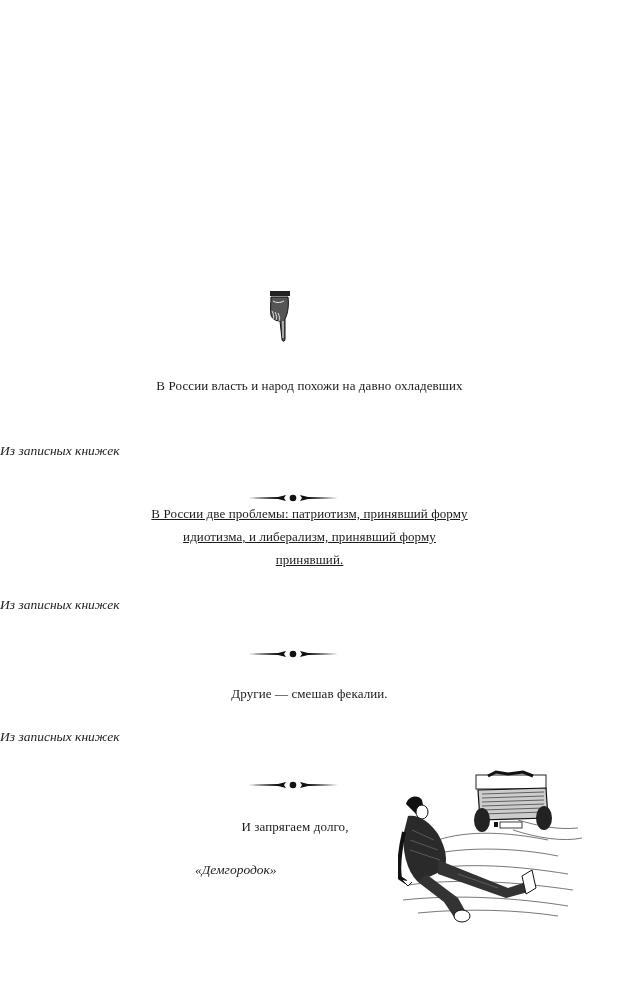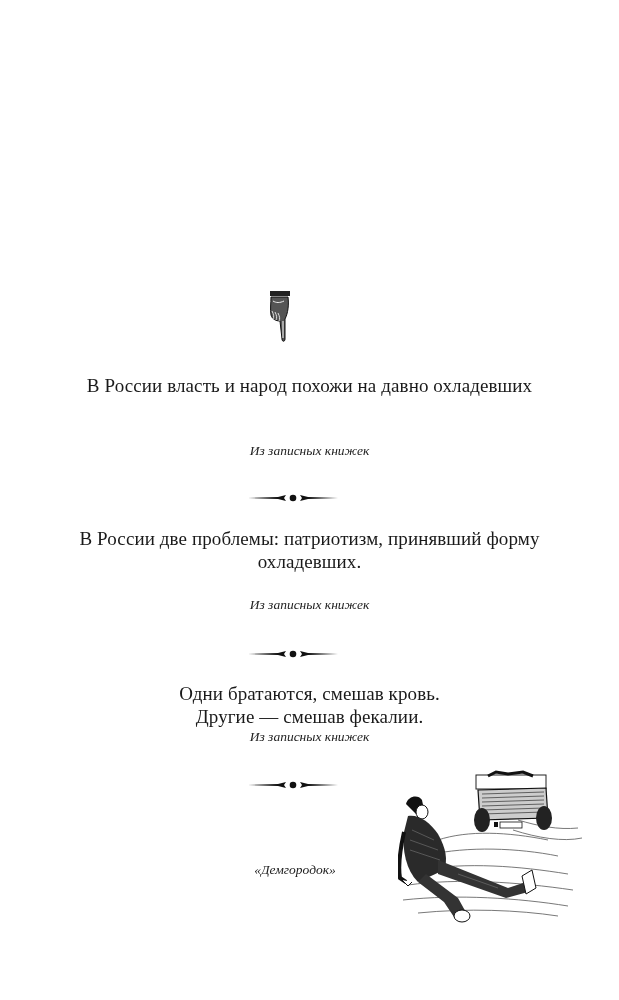--- a/index.html
+++ b/index.html
@@ -1,20 +1,20 @@
 <!DOCTYPE html>
 <html><head>
   <meta charset="utf-8">
   <style>
     html, body { margin: 0; padding: 0; background: #ffffff; }
     body { width: 619px; height: 1000px; position: relative; overflow: hidden;
            font-family: "Liberation Serif", "DejaVu Serif", serif; color: #1a1a1a; }
     .quote { position: absolute; left: 0; width: 619px; text-align: center;
-             font-size: 19px; line-height: 23px; letter-spacing: 0.1px; }
-    .src { position: absolute; left: 0; width: 619px; text-align: center;
+             font-size: 13px; line-height: 23px; letter-spacing: 0.1px; }
+    .src { position: absolute; left: 0; width: 619px; text-align: left;
            font-style: italic; font-size: 13.5px; line-height: 16px; color: #222; }
     .orn { position: absolute; left: 248px; width: 90px; height: 10px; }
     .hand { position: absolute; left: 268px; top: 291px; width: 26px; height: 52px; }
     .illus { position: absolute; left: 398px; top: 770px; width: 186px; height: 155px; }
     .q4 { left: 195px; width: 200px; }
     .src4 { left: 195px; width: 200px; }
   </style>
 </head>
 <body>
 
@@ -34,49 +34,50 @@
 <div class="src" style="top:443px;">Из записных книжек</div>
 
 <div class="orn" style="top:489px;">
   <svg width="90" height="10" viewBox="0 0 90 10">
     <path d="M0 5 L30 4 L38 2 L36 5 L38 8 L30 6 Z" fill="#111"></path>
     <circle cx="45" cy="5" r="3.3" fill="#111"></circle>
     <path d="M90 5 L60 4 L52 2 L54 5 L52 8 L60 6 Z" fill="#111"></path>
   </svg>
 </div>
 
-<div class="quote" style="top:527px;">
+<div class="quote" style="top:502px;text-decoration:underline;">
   <div>В России две проблемы: патриотизм, принявший форму</div>
-  <div>охладевших.</div>
+  <div>идиотизма, и либерализм, принявший форму</div>
+  <div>принявший.</div>
 </div>
 <div class="src" style="top:597px;">Из записных книжек</div>
 
 <div class="orn" style="top:645px;">
   <svg width="90" height="10" viewBox="0 0 90 10">
     <path d="M0 5 L30 4 L38 2 L36 5 L38 8 L30 6 Z" fill="#111"></path>
     <circle cx="45" cy="5" r="3.3" fill="#111"></circle>
     <path d="M90 5 L60 4 L52 2 L54 5 L52 8 L60 6 Z" fill="#111"></path>
   </svg>
 </div>
 
 <div class="quote" style="top:682px;">
-  <div>Одни братаются, смешав кровь.</div>
   <div>Другие — смешав фекалии.</div>
 </div>
 <div class="src" style="top:729px;">Из записных книжек</div>
 
 <div class="orn" style="top:776px;">
   <svg width="90" height="10" viewBox="0 0 90 10">
     <path d="M0 5 L30 4 L38 2 L36 5 L38 8 L30 6 Z" fill="#111"></path>
     <circle cx="45" cy="5" r="3.3" fill="#111"></circle>
     <path d="M90 5 L60 4 L52 2 L54 5 L52 8 L60 6 Z" fill="#111"></path>
   </svg>
 </div>
 
 <div class="quote q4" style="top:815px;">
+  <div>И запрягаем долго,</div>
 </div>
 <div class="src src4" style="top:862px;">«Демгородок»</div>
 
 <div class="illus">
   <svg width="186" height="155" viewBox="0 0 186 155">
 
     <g stroke="#555" stroke-width="0.8" fill="none">
       <path d="M40 70 C70 60 110 62 150 70"></path>
       <path d="M30 85 C70 76 120 78 160 86"></path>
       <path d="M20 100 C70 92 120 96 170 104"></path>

